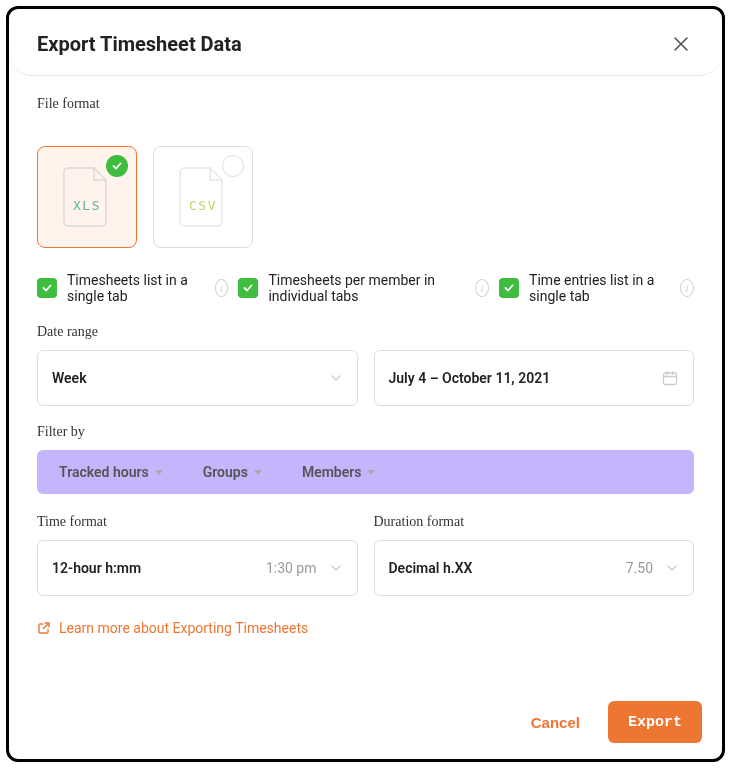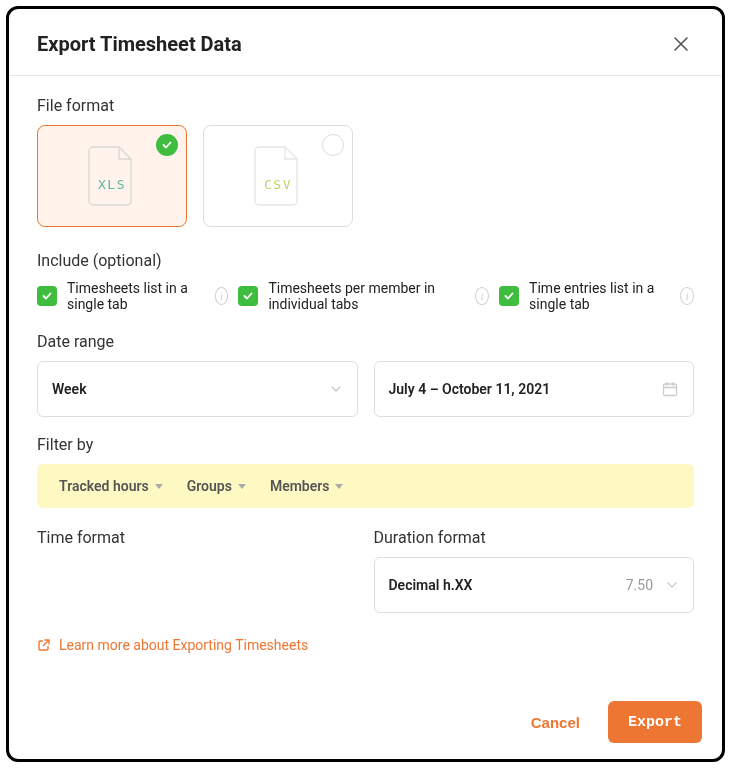--- a/index.html
+++ b/index.html
@@ -21,20 +21,21 @@
     display: flex;
     flex-direction: column;
     overflow: hidden;
   }
   .modal-header {
     display: flex;
     align-items: center;
     justify-content: space-between;
     padding: 22px 28px 18px 28px;
     border-bottom: 1px solid #e9e9e9;
+    border-radius: 23px;
   }
   .modal-title {
     font-size: 20px;
     font-weight: 700;
     color: #222;
     margin: 0;
   }
   .close-btn {
     background: none;
     border: none;
@@ -42,40 +43,42 @@
     cursor: pointer;
     color: #555;
     display: flex;
   }
   .modal-body {
     padding: 20px 28px 6px 28px;
     flex: 1;
     overflow-y: auto;
   }
   .section-label {
-    font-size: 16px;
+    font-size: 14px;
     color: #333;
     margin-bottom: 10px;
+    font-family: Liberation Serif, serif;
   }
   .format-row {
     display: flex;
     gap: 16px;
     margin-bottom: 24px;
   }
   .format-card {
-    width: 150px;
+    width: 100px;
     height: 102px;
     border: 1px solid #ddd;
     border-radius: 8px;
     position: relative;
     display: flex;
     align-items: center;
     justify-content: center;
     cursor: pointer;
     background: #fff;
+    margin-top: 24px;
   }
   .format-card.selected {
     border-color: #ee7633;
     background: #fff3eb;
   }
   .format-badge {
     position: absolute;
     top: 8px;
     right: 8px;
     width: 22px;
@@ -154,25 +157,25 @@
     position: relative;
   }
   .select-box .spacer { flex: 1; }
   .select-box .example {
     font-weight: 400;
     color: #999;
     margin-right: 12px;
   }
   .filter-bar {
     height: 44px;
-    background: #fef9c3;
+    background: #c4b5fd;
     border-radius: 6px;
     display: flex;
     align-items: center;
-    gap: 8px;
+    gap: 24px;
     padding: 0 14px;
     margin-bottom: 20px;
   }
   .filter-pill {
     display: flex;
     align-items: center;
     gap: 6px;
     font-size: 14px;
     font-weight: 600;
     color: #555;
@@ -260,21 +263,20 @@
         <span class="format-badge"></span>
         <svg class="file-glyph" viewBox="0 0 50 62">
           <path d="M6 2 H32 L44 14 V56 a4 4 0 0 1 -4 4 H6 a4 4 0 0 1 -4 -4 V6 a4 4 0 0 1 4 -4 Z" fill="none" stroke="#e6e6e6" stroke-width="1.4"></path>
           <path d="M32 2 V14 H44" fill="none" stroke="#e6e6e6" stroke-width="1.4"></path>
           <text x="25" y="44" text-anchor="middle" font-family="monospace" font-size="13" letter-spacing="1.5" fill="#c8d06a">CSV</text>
         </svg>
       </div>
     </div>
 
     
-    <div class="section-label">Include (optional)</div>
     <div class="include-list">
       <div class="include-item">
         <span class="chk">
           <svg width="12" height="12" viewBox="0 0 12 12">
               <path d="M2.5 6 L5 8.5 L9.5 3.5" stroke="#fff" stroke-width="1.8" fill="none" stroke-linecap="round" stroke-linejoin="round"></path>
             </svg>
         </span>
         <span>Timesheets list in a single tab</span>
         <span class="info-circle">i</span>
       </div>
@@ -336,20 +338,28 @@
       <div class="filter-pill">
         <span>Members</span>
         <span class="tri"></span>
       </div>
     </div>
 
     
     <div class="two-col">
       <div class="col">
         <div class="section-label">Time format</div>
+        <div class="select-box">
+          <span>12-hour h:mm</span>
+          <span class="spacer"></span>
+          <span class="example">1:30 pm</span>
+          <svg class="chev" width="14" height="14" viewBox="0 0 14 14">
+              <path d="M3 5 L7 9 L11 5" stroke="currentColor" stroke-width="1.5" fill="none" stroke-linecap="round" stroke-linejoin="round"></path>
+            </svg>
+        </div>
       </div>
       <div class="col">
         <div class="section-label">Duration format</div>
         <div class="select-box">
           <span>Decimal h.XX</span>
           <span class="spacer"></span>
           <span class="example">7.50</span>
           <svg class="chev" width="14" height="14" viewBox="0 0 14 14">
               <path d="M3 5 L7 9 L11 5" stroke="currentColor" stroke-width="1.5" fill="none" stroke-linecap="round" stroke-linejoin="round"></path>
             </svg>

